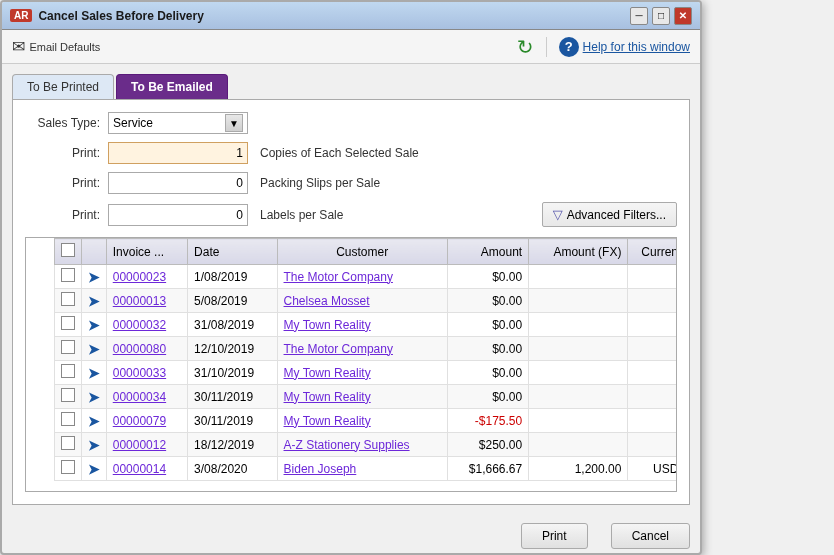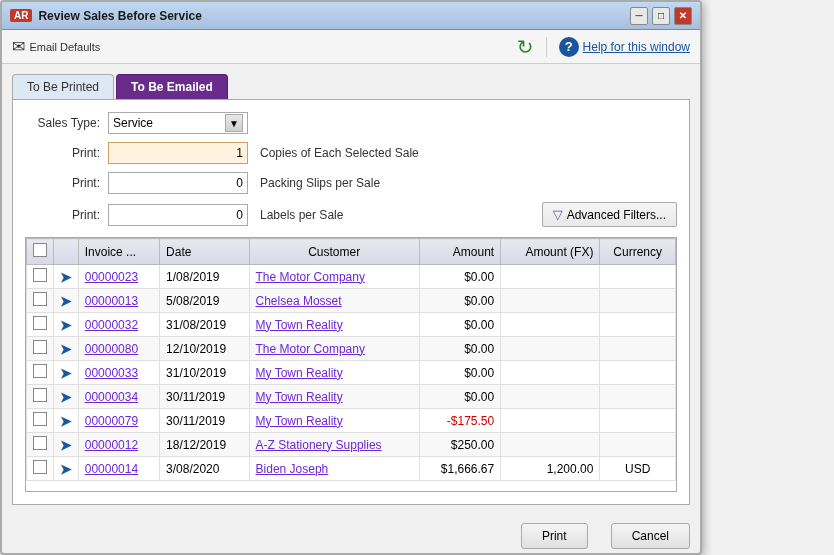--- a/index.html
+++ b/index.html
@@ -39,21 +39,21 @@
     .sales-type-container { display: flex; align-items: center; gap: 4px; }
     .select-box { border: 1px solid #aaa; padding: 2px 4px; font-size: 12px; background: white; display: flex; align-items: center; gap: 8px; min-width: 140px; height: 22px; }
     .select-arrow { width: 18px; height: 18px; background: linear-gradient(to bottom, #e8e8e8, #d0d0d0); border: 1px solid #aaa; display: flex; align-items: center; justify-content: center; font-size: 10px; cursor: pointer; }
     .form-desc { font-size: 12px; color: #333; margin-left: 4px; }
     .print-input { width: 140px; height: 22px; text-align: right; padding-right: 4px; }
     .filter-btn { display: flex; align-items: center; gap: 4px; padding: 4px 10px; border: 1px solid #aaa; background: linear-gradient(to bottom, #f5f5f5, #e8e8e8); cursor: pointer; font-size: 12px; border-radius: 2px; }
 
     .table-container { border: 1px solid #aaa; flex: 1; overflow: hidden; display: flex; flex-direction: column; }
     .table-wrapper { flex: 1; overflow-y: auto; overflow-x: hidden; }
 
-    table { width: 100%; border-collapse: collapse; font-size: 12px; }
+    table { width: 100%; border-collapse: collapse; font-size: 12px; margin-left: 28px; }
     thead th { background: linear-gradient(to bottom, #e8e8f0, #d8d8e8); border: 1px solid #bbb; padding: 4px 6px; text-align: center; font-weight: normal; position: sticky; top: 0; z-index: 1; white-space: nowrap; }
     thead th.left { text-align: left; }
     thead th.right { text-align: right; }
     thead th.checkbox-col { width: 24px; }
     thead th.arrow-col { width: 24px; }
     tbody tr { border-bottom: 1px solid #e0e0e0; }
     tbody tr:nth-child(even) { background: #f8f8f8; }
     tbody td { padding: 3px 6px; border: 1px solid #e0e0e0; }
     tbody td.right { text-align: right; }
     tbody td.center { text-align: center; }
@@ -73,21 +73,21 @@
     .table-wrapper::-webkit-scrollbar-track { background: #f0f0f0; border-left: 1px solid #ccc; }
     .table-wrapper::-webkit-scrollbar-thumb { background: #b0b8c8; border: 2px solid #f0f0f0; border-radius: 2px; }
   </style>
 </head>
 <body>
 
 <div class="window">
 
   <div class="title-bar">
     <span class="title-bar-badge">AR</span>
-    <span class="title-bar-text">Review Sales Before Service</span>
+    <span class="title-bar-text">Cancel Sales Before Delivery</span>
     <div class="title-bar-buttons">
       <div class="title-btn minimize">─</div>
       <div class="title-btn maximize">□</div>
       <div class="title-btn close">✕</div>
     </div>
   </div>
 
   <div class="toolbar">
     <div class="toolbar-icon">
       <span style="font-size:16px;">✉</span>

